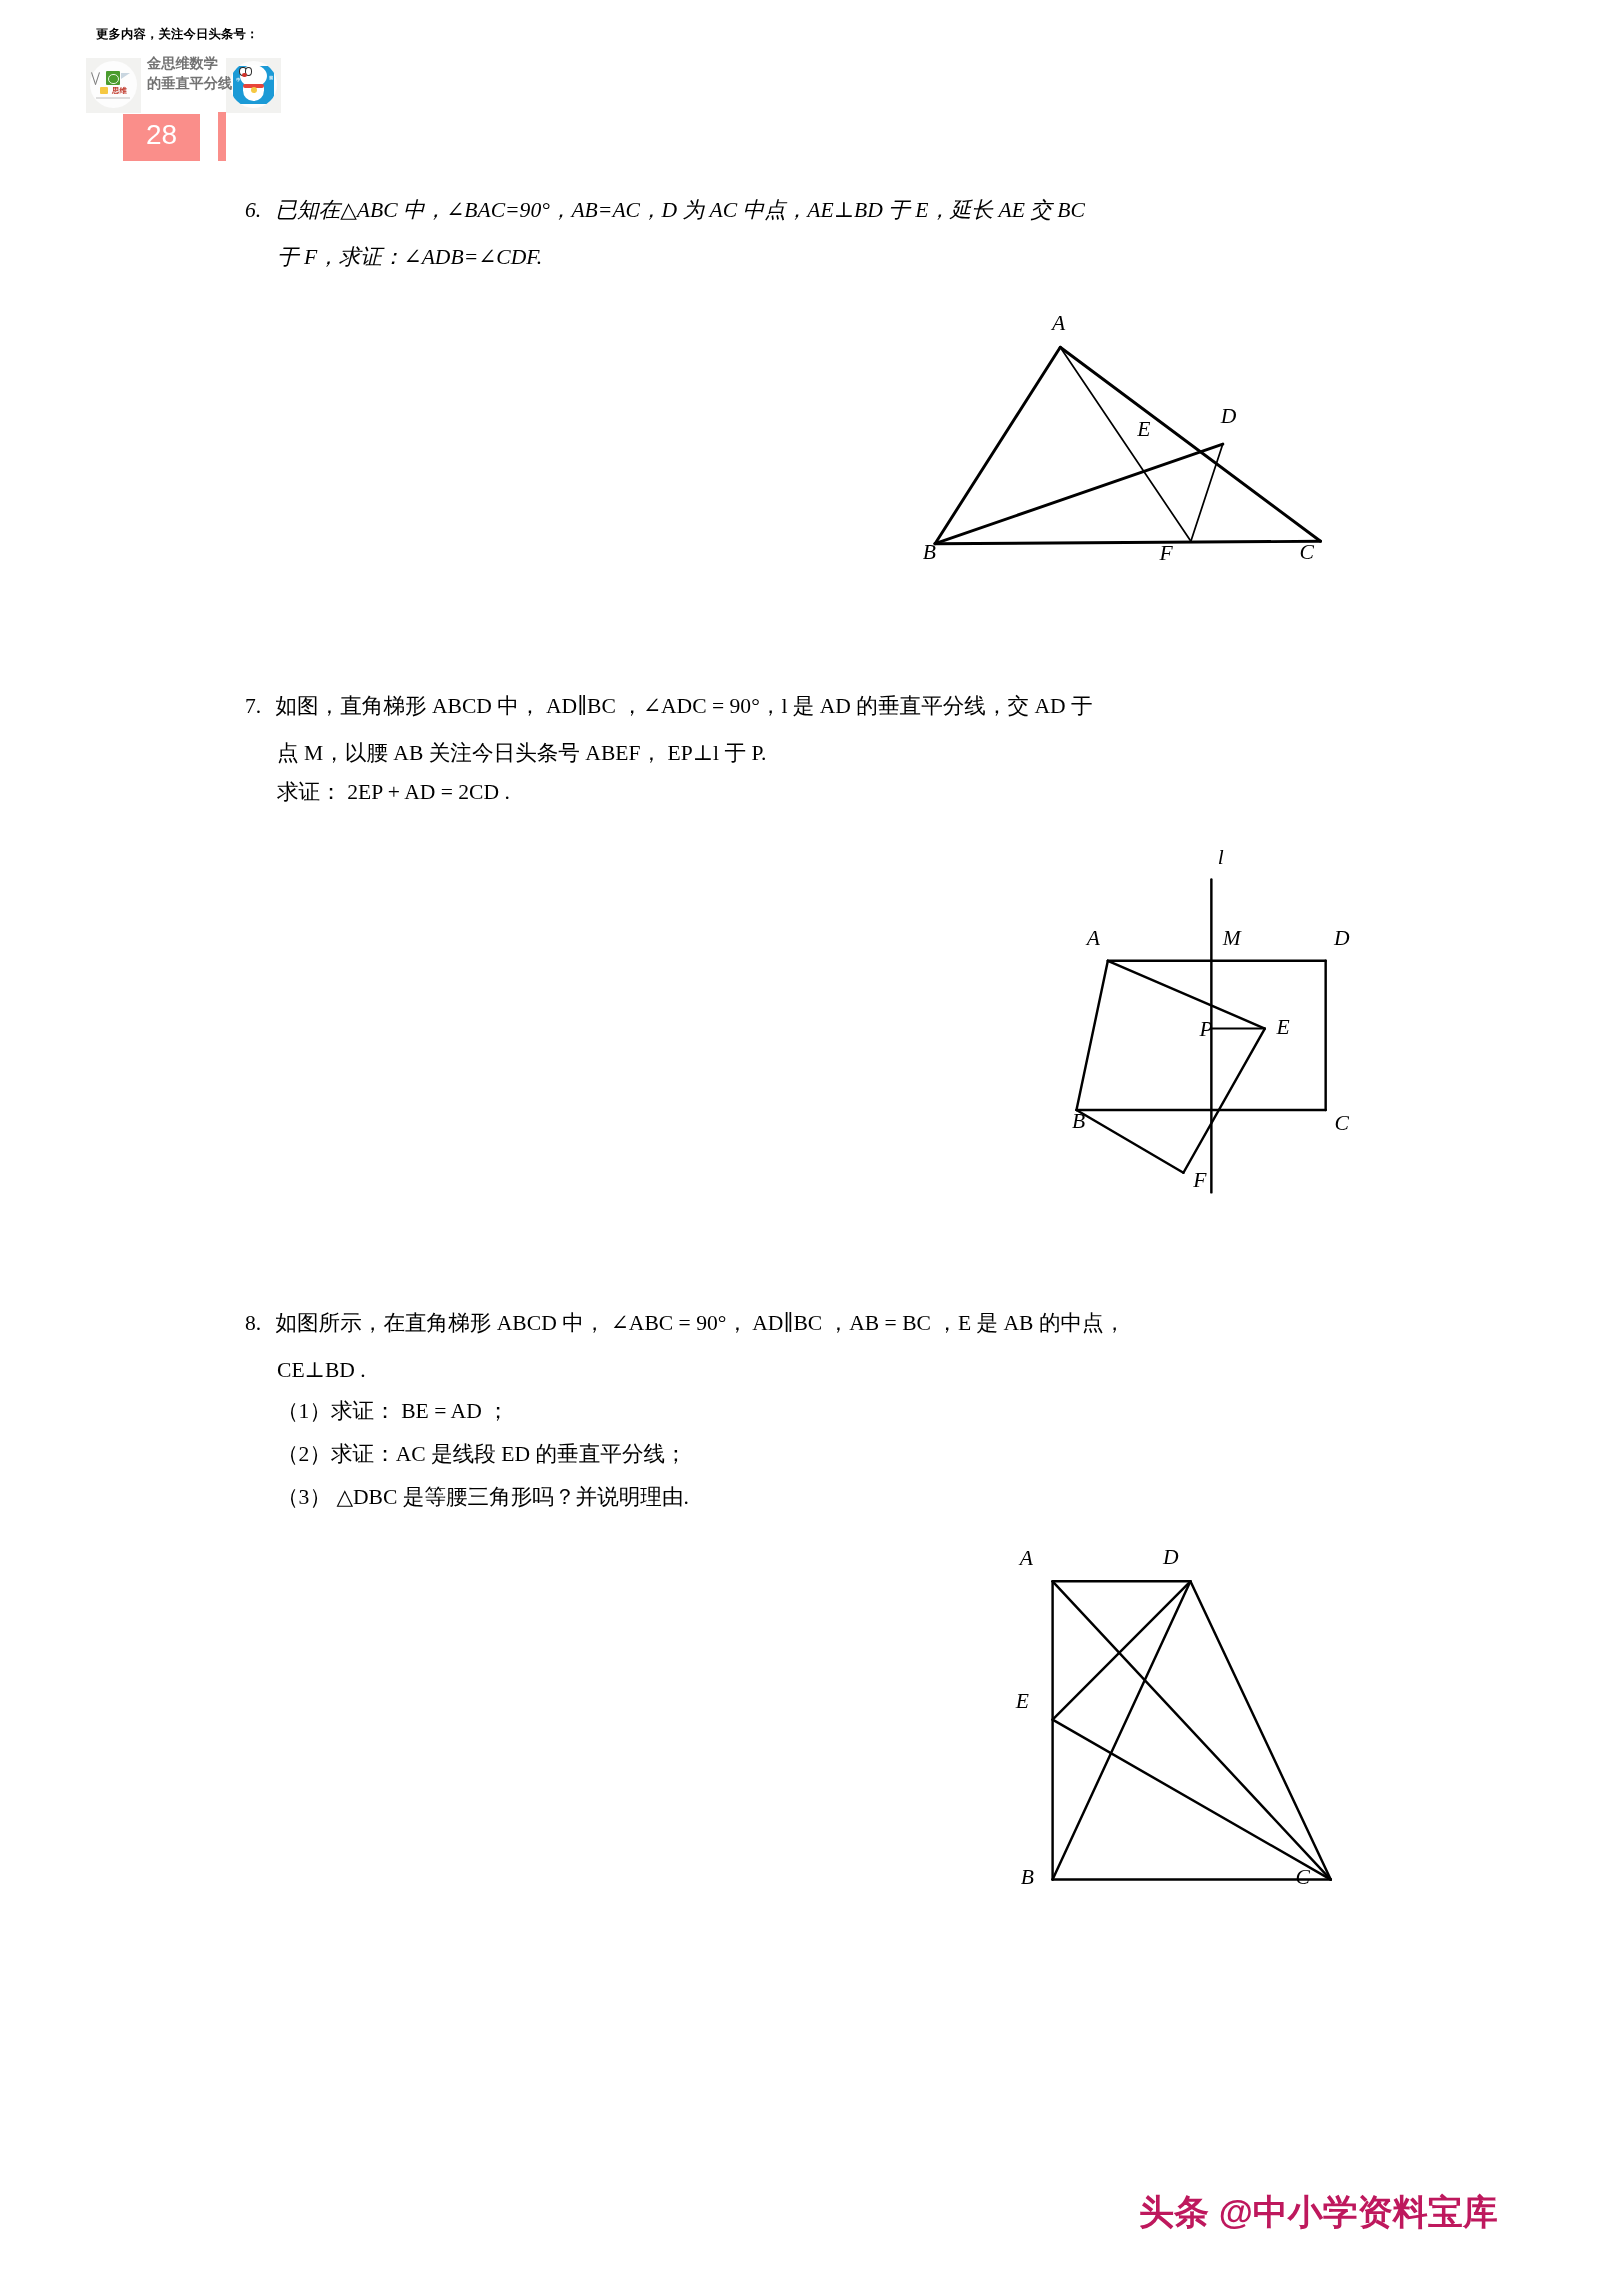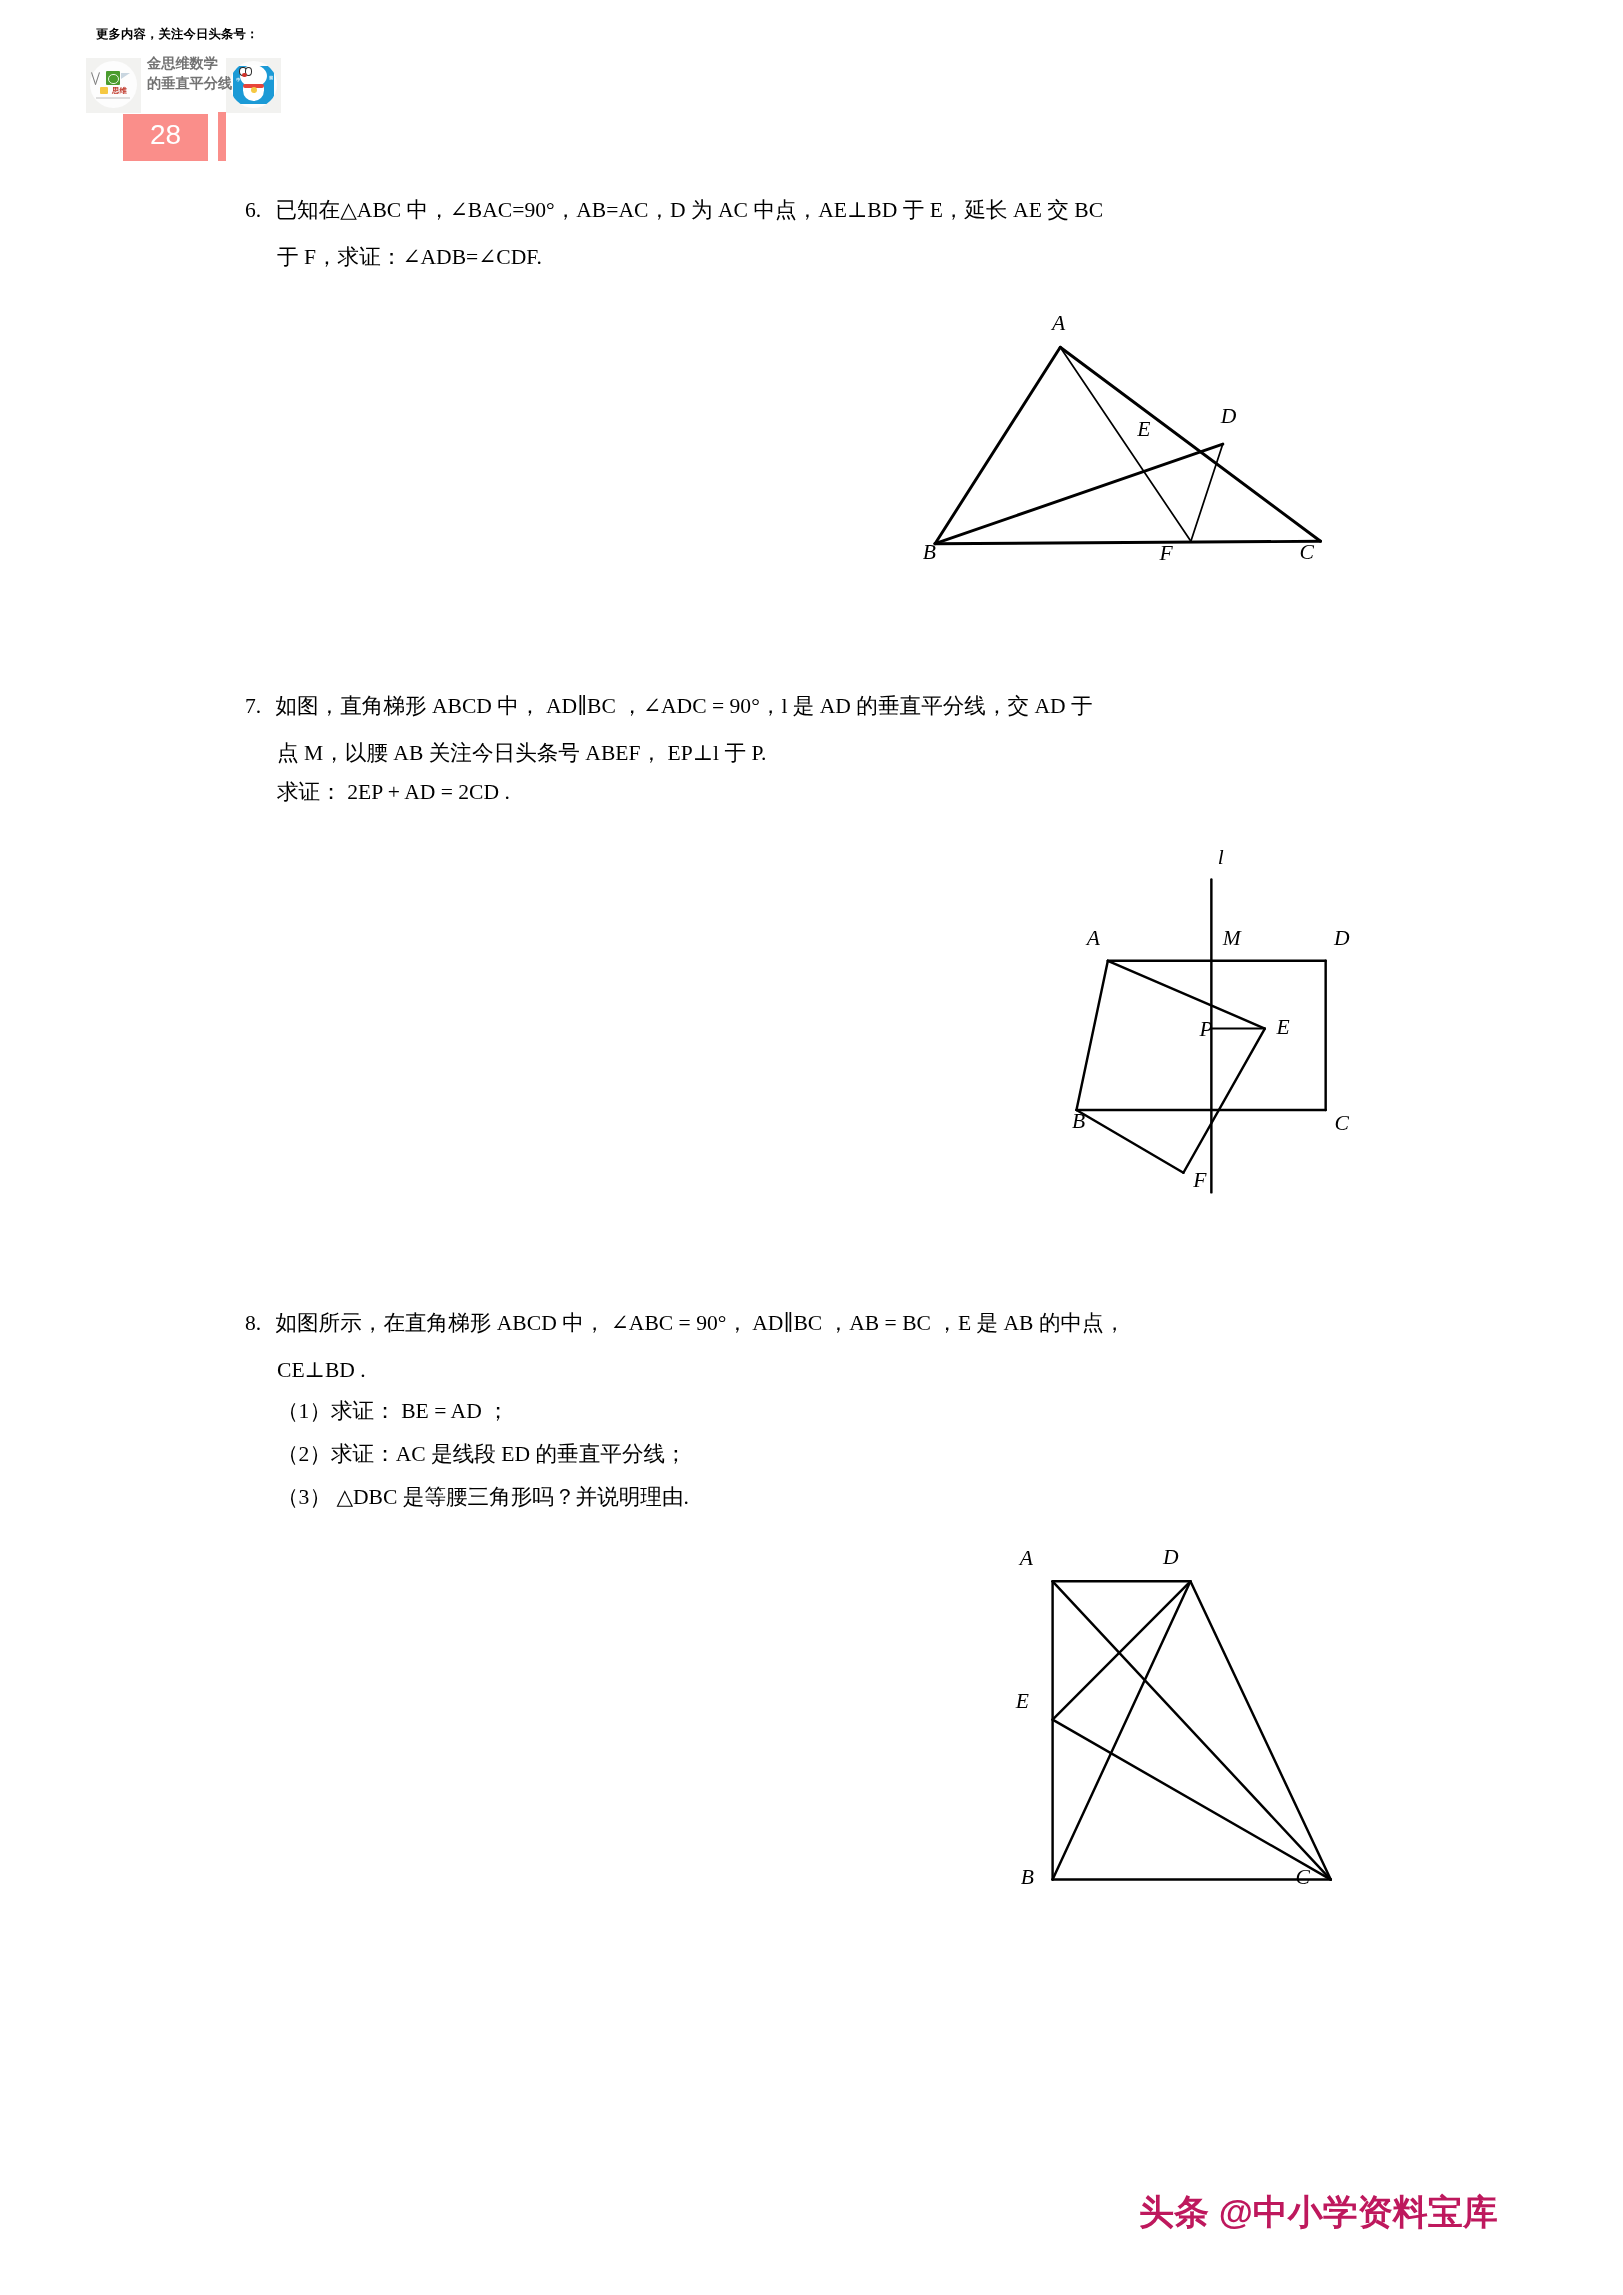--- a/index.html
+++ b/index.html
@@ -101,21 +101,21 @@
 
   .brand-text { position:absolute; left:147px; top:53px; }
   .brand-text .bl {
     font-family:"Liberation Sans","DejaVu Sans",sans-serif;
     font-weight:bold; font-size:14.2px; color:#737373; line-height:1.42;
     white-space:nowrap;
   }
 
   
   .pg-badge {
-    position:absolute; left:123px; top:114px; width:85px; height:47px;
+    position:absolute; left:123px; top:114px; width:77px; height:47px;
     background:#fa8e8a;
   }
   .pg-badge .num {
     position:absolute; left:0; right:0; top:6.9px; text-align:center;
     font-family:"Liberation Sans","DejaVu Sans",sans-serif;
     font-size:28px; color:#ffffff; line-height:1;
   }
   .pg-bar {
     position:absolute; left:218px; top:112px; width:7.9px; height:49px;
     background:#fa8e8a;
@@ -176,21 +176,21 @@
 <div class="brand-text">
   <div class="bl">金思维数学</div>
   <div class="bl">的垂直平分线</div>
 </div>
 
 <div class="pg-badge">
   <div class="num">28</div>
 </div>
 <div class="pg-bar"></div>
 
-<div class="qblock" style="left:245px; top:200px;">
+<div class="qblock" style="left:245px; top:200px;font-style:italic;">
   <div class="qline">
     <span>6.</span>
     <span style="display:inline-block;width:8.8px;"></span><span>已知在△ABC 中，∠BAC=90°，AB=AC，D 为 AC 中点，AE⊥BD 于 E，延长 AE 交 BC</span>
   </div>
   <div class="qline" style="margin-top:25.5px; padding-left:32px;">于 F，求证：∠ADB=∠CDF.</div>
 </div>
 
 <div class="fig" style="left:908px; top:309px;">
 <svg width="442" height="275" viewBox="0 0 900 560">
   <g id="f6-lines" stroke="#000" stroke-width="5" stroke-linecap="round" fill="none">

